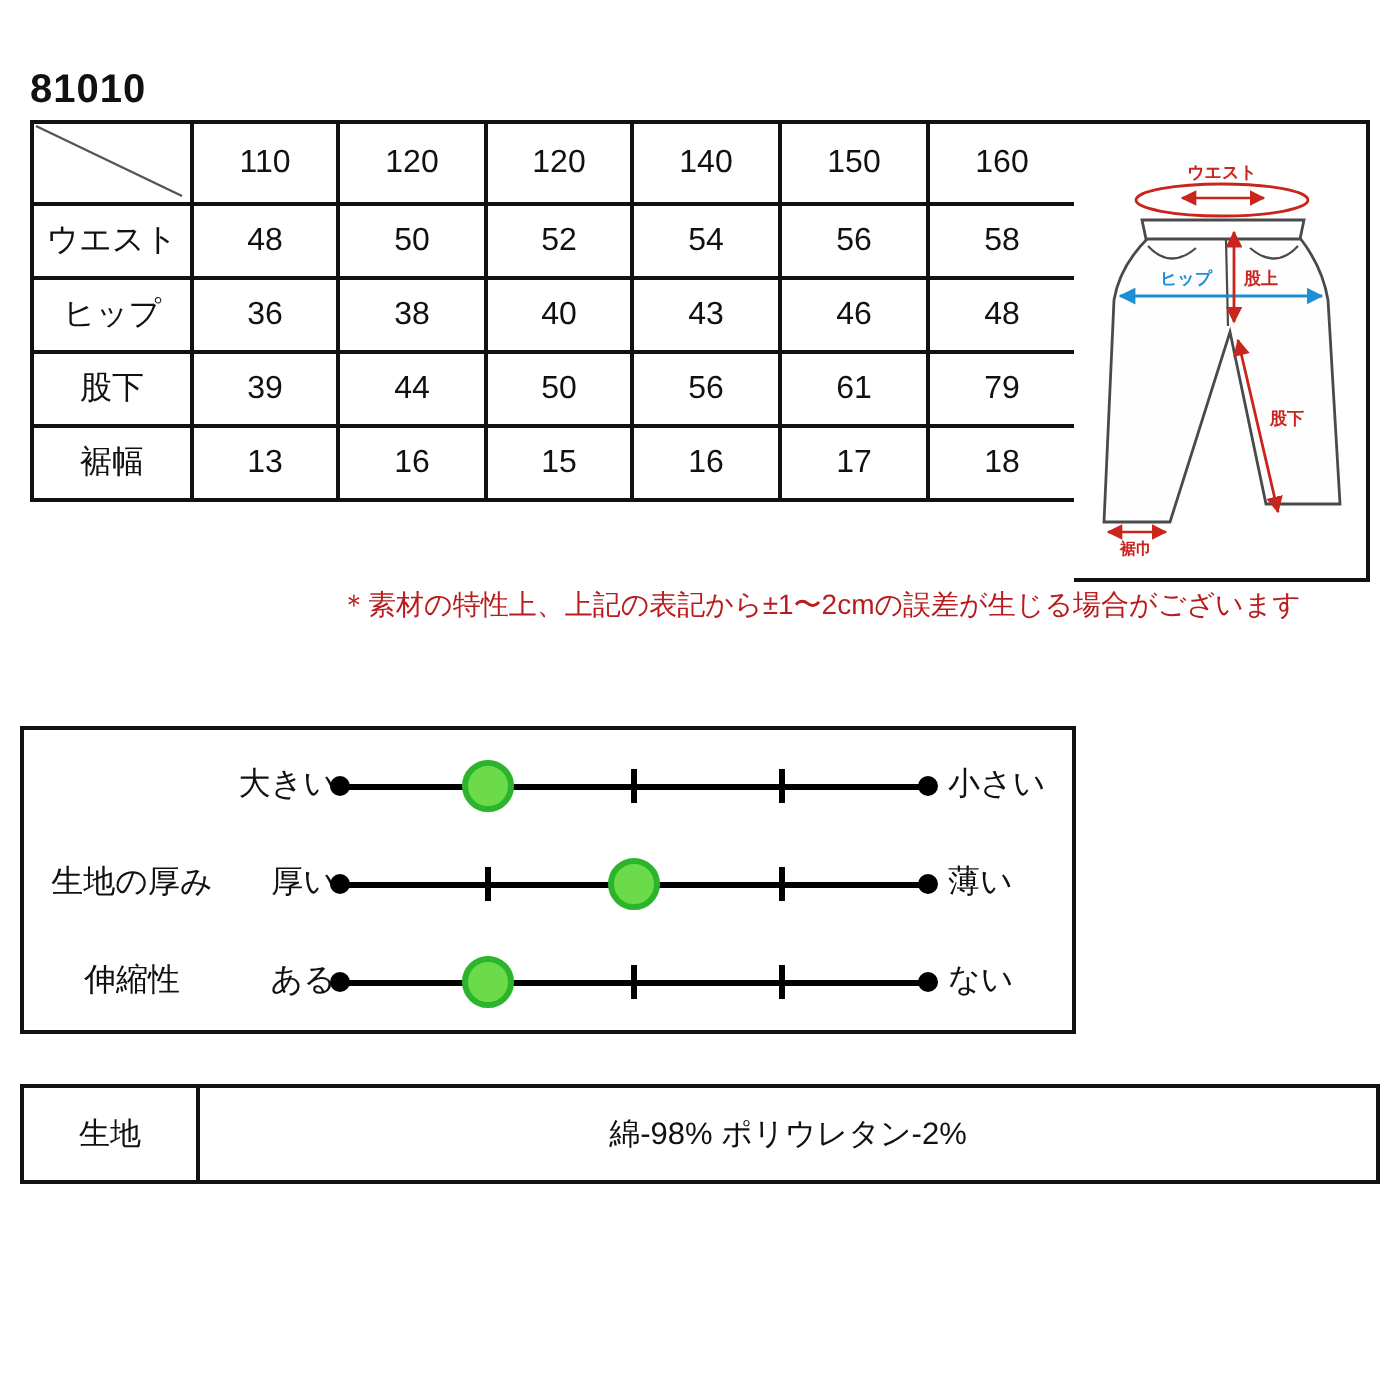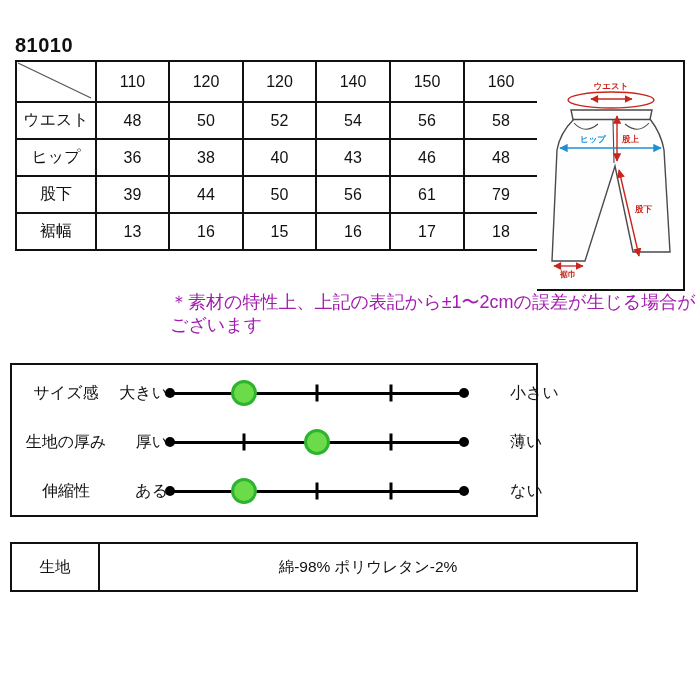--- a/index.html
+++ b/index.html
@@ -18,44 +18,44 @@
   #size-table .corner{position:relative;padding:0;}
   #size-table .corner svg{position:absolute;left:0;top:0;display:block;}
 
   
   #diagram-frame{position:absolute;left:537px;top:60px;width:148px;height:231px;
       border:2px solid #111;border-left:none;box-sizing:border-box;background:#fff;}
   #diagram-frame svg{display:block;}
   .jp-svg-label{font-family:"Liberation Sans","DejaVu Sans",sans-serif;font-weight:700;}
 
   
-  #notes{position:absolute;left:170px;top:291px;font-size:18px;line-height:23px;color:#a21caf;}
+  #notes{position:absolute;left:170px;top:291px;font-size:14px;line-height:23px;color:#b91c1c;}
 
   
   #slider-box{position:absolute;left:10px;top:363px;width:528px;height:154px;
       border:2px solid #111;box-sizing:border-box;}
   .slider-row{position:absolute;left:0;width:100%;height:32px;}
   .slider-row .cat{position:absolute;left:6px;top:0;width:96px;height:32px;line-height:32px;
       text-align:center;font-size:16px;}
   .slider-row .lword{position:absolute;left:100px;top:0;width:56px;height:32px;line-height:32px;
       text-align:right;font-size:16px;}
   .slider-row .rword{position:absolute;left:462px;top:0;width:60px;height:32px;line-height:32px;
-      text-align:left;font-size:16px;margin-left:36px;}
+      text-align:left;font-size:16px;}
   .track{position:absolute;left:158px;top:0;width:294px;height:32px;}
   .track .line{position:absolute;left:0;right:0;top:50%;height:3px;margin-top:-1.5px;background:#000;}
   .track .enddot{position:absolute;top:50%;width:10px;height:10px;border-radius:50%;background:#000;
       transform:translate(-50%,-50%);}
   .track .tick{position:absolute;top:50%;width:3px;height:17px;background:#000;
       transform:translate(-50%,-50%);}
   .track .gdot{position:absolute;top:50%;width:20px;height:20px;border-radius:50%;
       border:3px solid #2cb42c;background:#6bdb4a;transform:translate(-50%,-50%);}
   #srow0{top:12px;} #srow1{top:61px;} #srow2{top:110px;}
 
   
-  #info-table{position:absolute;left:10px;top:542px;border-collapse:collapse;table-layout:fixed;width:628px;}
+  #info-table{position:absolute;left:10px;top:542px;border-collapse:collapse;table-layout:fixed;width:680px;}
   #info-table td{border:2px solid #111;font-size:15.5px;text-align:center;vertical-align:middle;padding:0;}
   #info-table tr{height:48px;}
   #info-table .lbl{width:86px;}
 </style>
 </head>
 <body>
 
 <div id="canvas">
 
   <div id="product-code">81010</div>
@@ -165,21 +165,20 @@
     </svg>
   </div>
 
   <div id="notes">
     <div>＊素材の特性上、上記の表記から±1〜2cmの誤差が生じる場合がございます</div>
   </div>
 
   <div id="slider-box">
 
     <div class="slider-row" id="srow0">
-      <span class="cat">サイズ感</span>
       <span class="lword">大きい</span>
       <div class="track">
         <div class="line"></div>
         <span class="enddot" style="left:0%"></span>
         <span class="tick" style="left:25%"></span>
         <span class="tick" style="left:50%"></span>
         <span class="tick" style="left:75%"></span>
         <span class="enddot" style="left:100%"></span>
         <span class="gdot" style="left: 25%; background: rgb(107, 219, 74); border-color: rgb(44, 180, 44);"></span>
       </div>

